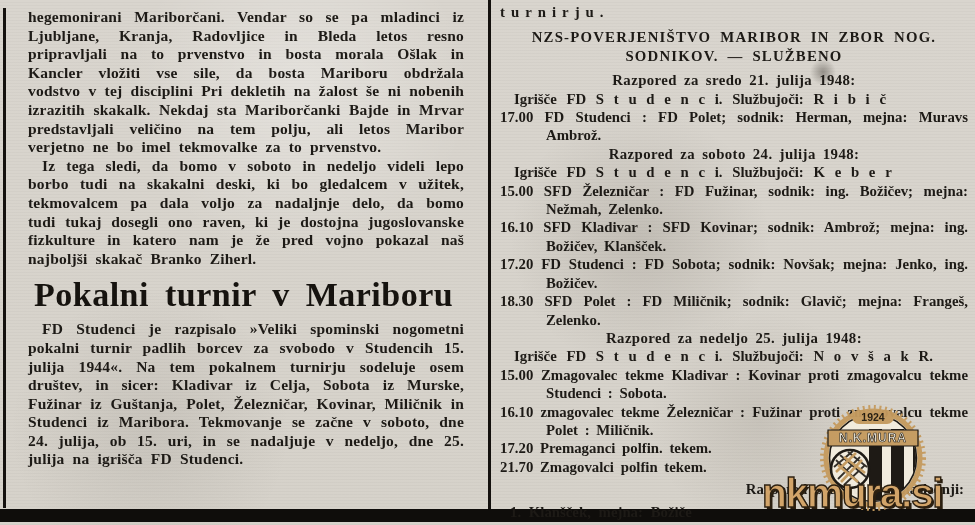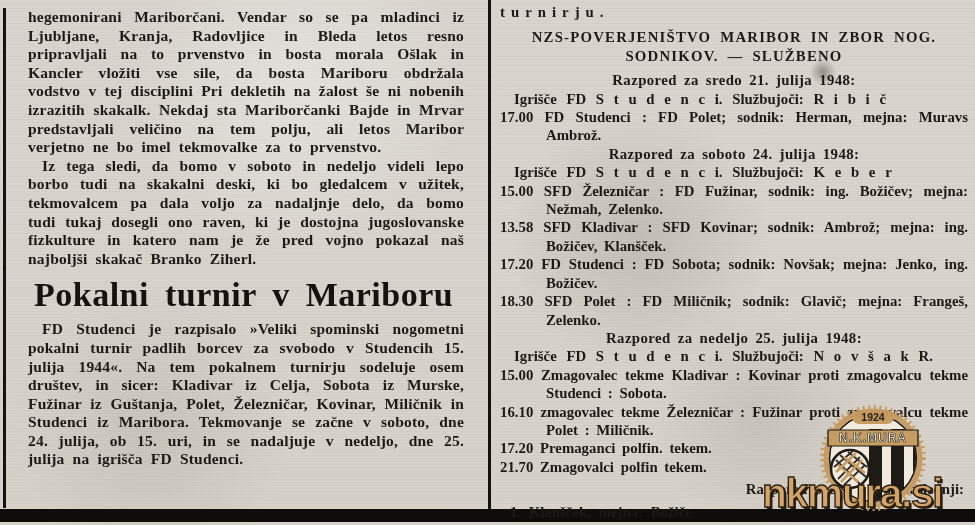--- a/index.html
+++ b/index.html
@@ -72,21 +72,21 @@
       <div>SODNIKOV. — SLUŽBENO</div>
     </div>
 
     <p class="sched-heading">Razpored za sredo 21. julija 1948:</p>
     <p class="venue">Igrišče FD S t u d e n c i. Službujoči: R i b i č</p>
     <p class="sched-item">17.00 FD Studenci : FD Polet; sodnik: Herman, mejna: Muravs Ambrož.</p>
 
     <p class="sched-heading">Razpored za soboto 24. julija 1948:</p>
     <p class="venue">Igrišče FD S t u d e n c i. Službujoči: K e b e r</p>
     <p class="sched-item">15.00 SFD Železničar : FD Fužinar, sodnik: ing. Božičev; mejna: Nežmah, Zelenko.</p>
-    <p class="sched-item">13.58 SFD Kladivar : SFD Kovinar; sodnik: Ambrož; mejna: ing. Božičev, Klanšček.</p>
+    <p class="sched-item">16.10 SFD Kladivar : SFD Kovinar; sodnik: Ambrož; mejna: ing. Božičev, Klanšček.</p>
     <p class="sched-item">17.20 FD Studenci : FD Sobota; sodnik: Novšak; mejna: Jenko, ing. Božičev.</p>
     <p class="sched-item">18.30 SFD Polet : FD Miličnik; sodnik: Glavič; mejna: Frangeš, Zelenko.</p>
 
     <p class="sched-heading">Razpored za nedeljo 25. julija 1948:</p>
     <p class="venue">Igrišče FD S t u d e n c i. Službujoči: N o v š a k R.</p>
     <p class="sched-item">15.00 Zmagovalec tekme Kladivar : Kovinar proti zmagovalcu tekme Studenci : Sobota.</p>
     <p class="sched-item">16.10 zmagovalec tekme Železničar : Fužinar proti zmagovalcu tekme Polet : Miličnik.</p>
     <p class="sched-item">17.20 Premaganci polfin. tekem.</p>
     <p class="sched-item">21.70 Zmagovalci polfin tekem.</p>
 

